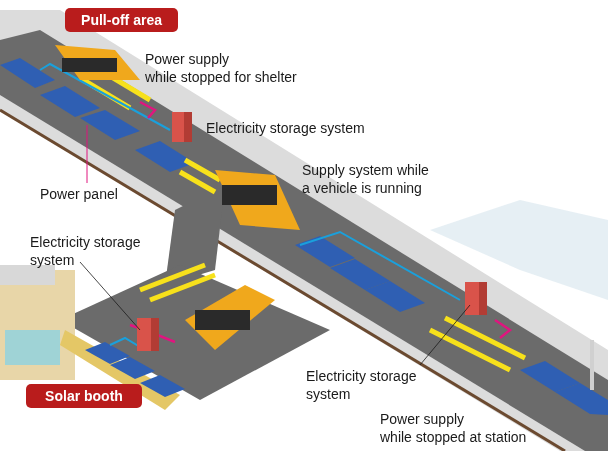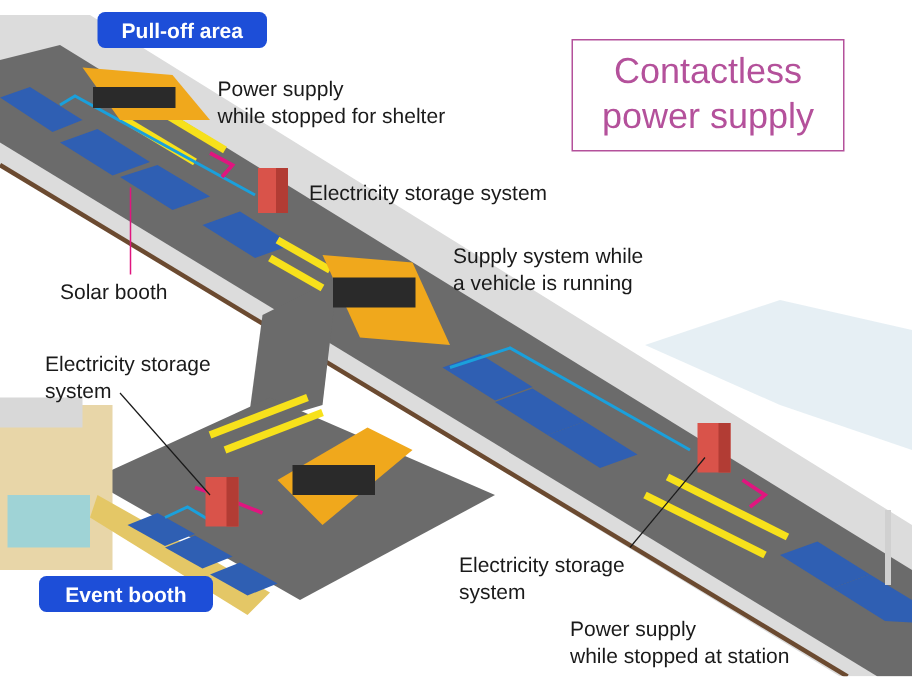--- a/index.html
+++ b/index.html
@@ -1,19 +1,19 @@
 <!DOCTYPE html>
 <html><head>
 <meta charset="utf-8">
 <style>
   html, body { margin: 0; padding: 0; background: #ffffff; }
   #stage { position: relative; width: 608px; height: 451px; overflow: hidden; background: #ffffff; font-family: "Liberation Sans", sans-serif; }
   svg.scene { position: absolute; left: 0; top: 0; }
   .label { position: absolute; color: #1a1a1a; font-size: 14px; line-height: 18px; white-space: pre; }
-  .tag { position: absolute; background: #1d4ed8; color: #ffffff; font-weight: bold; font-size: 14px; border-radius: 5px; text-align: center; line-height: 24px; height: 24px; }
+  .tag { position: absolute; background: #b91c1c; color: #ffffff; font-weight: bold; font-size: 14px; border-radius: 5px; text-align: center; line-height: 24px; height: 24px; }
   .title-box { position: absolute; left: 381px; top: 26px; width: 182px; height: 75px; border: 1.5px solid #b4519b; box-sizing: border-box; color: #b4519b; font-size: 24px; line-height: 30px; text-align: center; padding-top: 6px; white-space: pre; }
 </style>
 </head>
 <body>
 
 <div id="stage">
   <svg class="scene" width="608" height="451" viewBox="0 0 608 451">
 
     <polygon points="430,230 520,200 608,220 608,300 520,270" fill="#dbe8ef" opacity="0.7"></polygon>
 
@@ -97,29 +97,27 @@
       </g>
 
     <line x1="87" y1="125" x2="87" y2="183" stroke="#e0157f" stroke-width="1"></line>
     <line x1="80" y1="262" x2="140" y2="330" stroke="#1a1a1a" stroke-width="0.8"></line>
     <line x1="420" y1="365" x2="470" y2="305" stroke="#1a1a1a" stroke-width="0.8"></line>
 
     <rect x="590" y="340" width="4" height="50" fill="#d0d0d0"></rect>
   </svg>
 
   <div class="tag" style="left:65px; top:8px; width:113px;">Pull-off area</div>
-  <div class="tag" style="left:26px; top:384px; width:116px;">Event booth</div>
+  <div class="tag" style="left:26px; top:384px; width:116px;">Solar booth</div>
 
-  <div class="title-box">Contactless
-power supply</div>
 
   <div class="label" style="left:145px; top:50px;">Power supply
 while stopped for shelter</div>
   <div class="label" style="left:206px; top:119px;">Electricity storage system</div>
-  <div class="label" style="left:40px; top:185px;">Solar booth</div>
+  <div class="label" style="left:40px; top:185px;">Power panel</div>
   <div class="label" style="left:302px; top:161px;">Supply system while
 a vehicle is running</div>
   <div class="label" style="left:30px; top:233px;">Electricity storage
 system</div>
   <div class="label" style="left:306px; top:367px;">Electricity storage
 system</div>
   <div class="label" style="left:380px; top:410px;">Power supply
 while stopped at station</div>
 </div>
 

